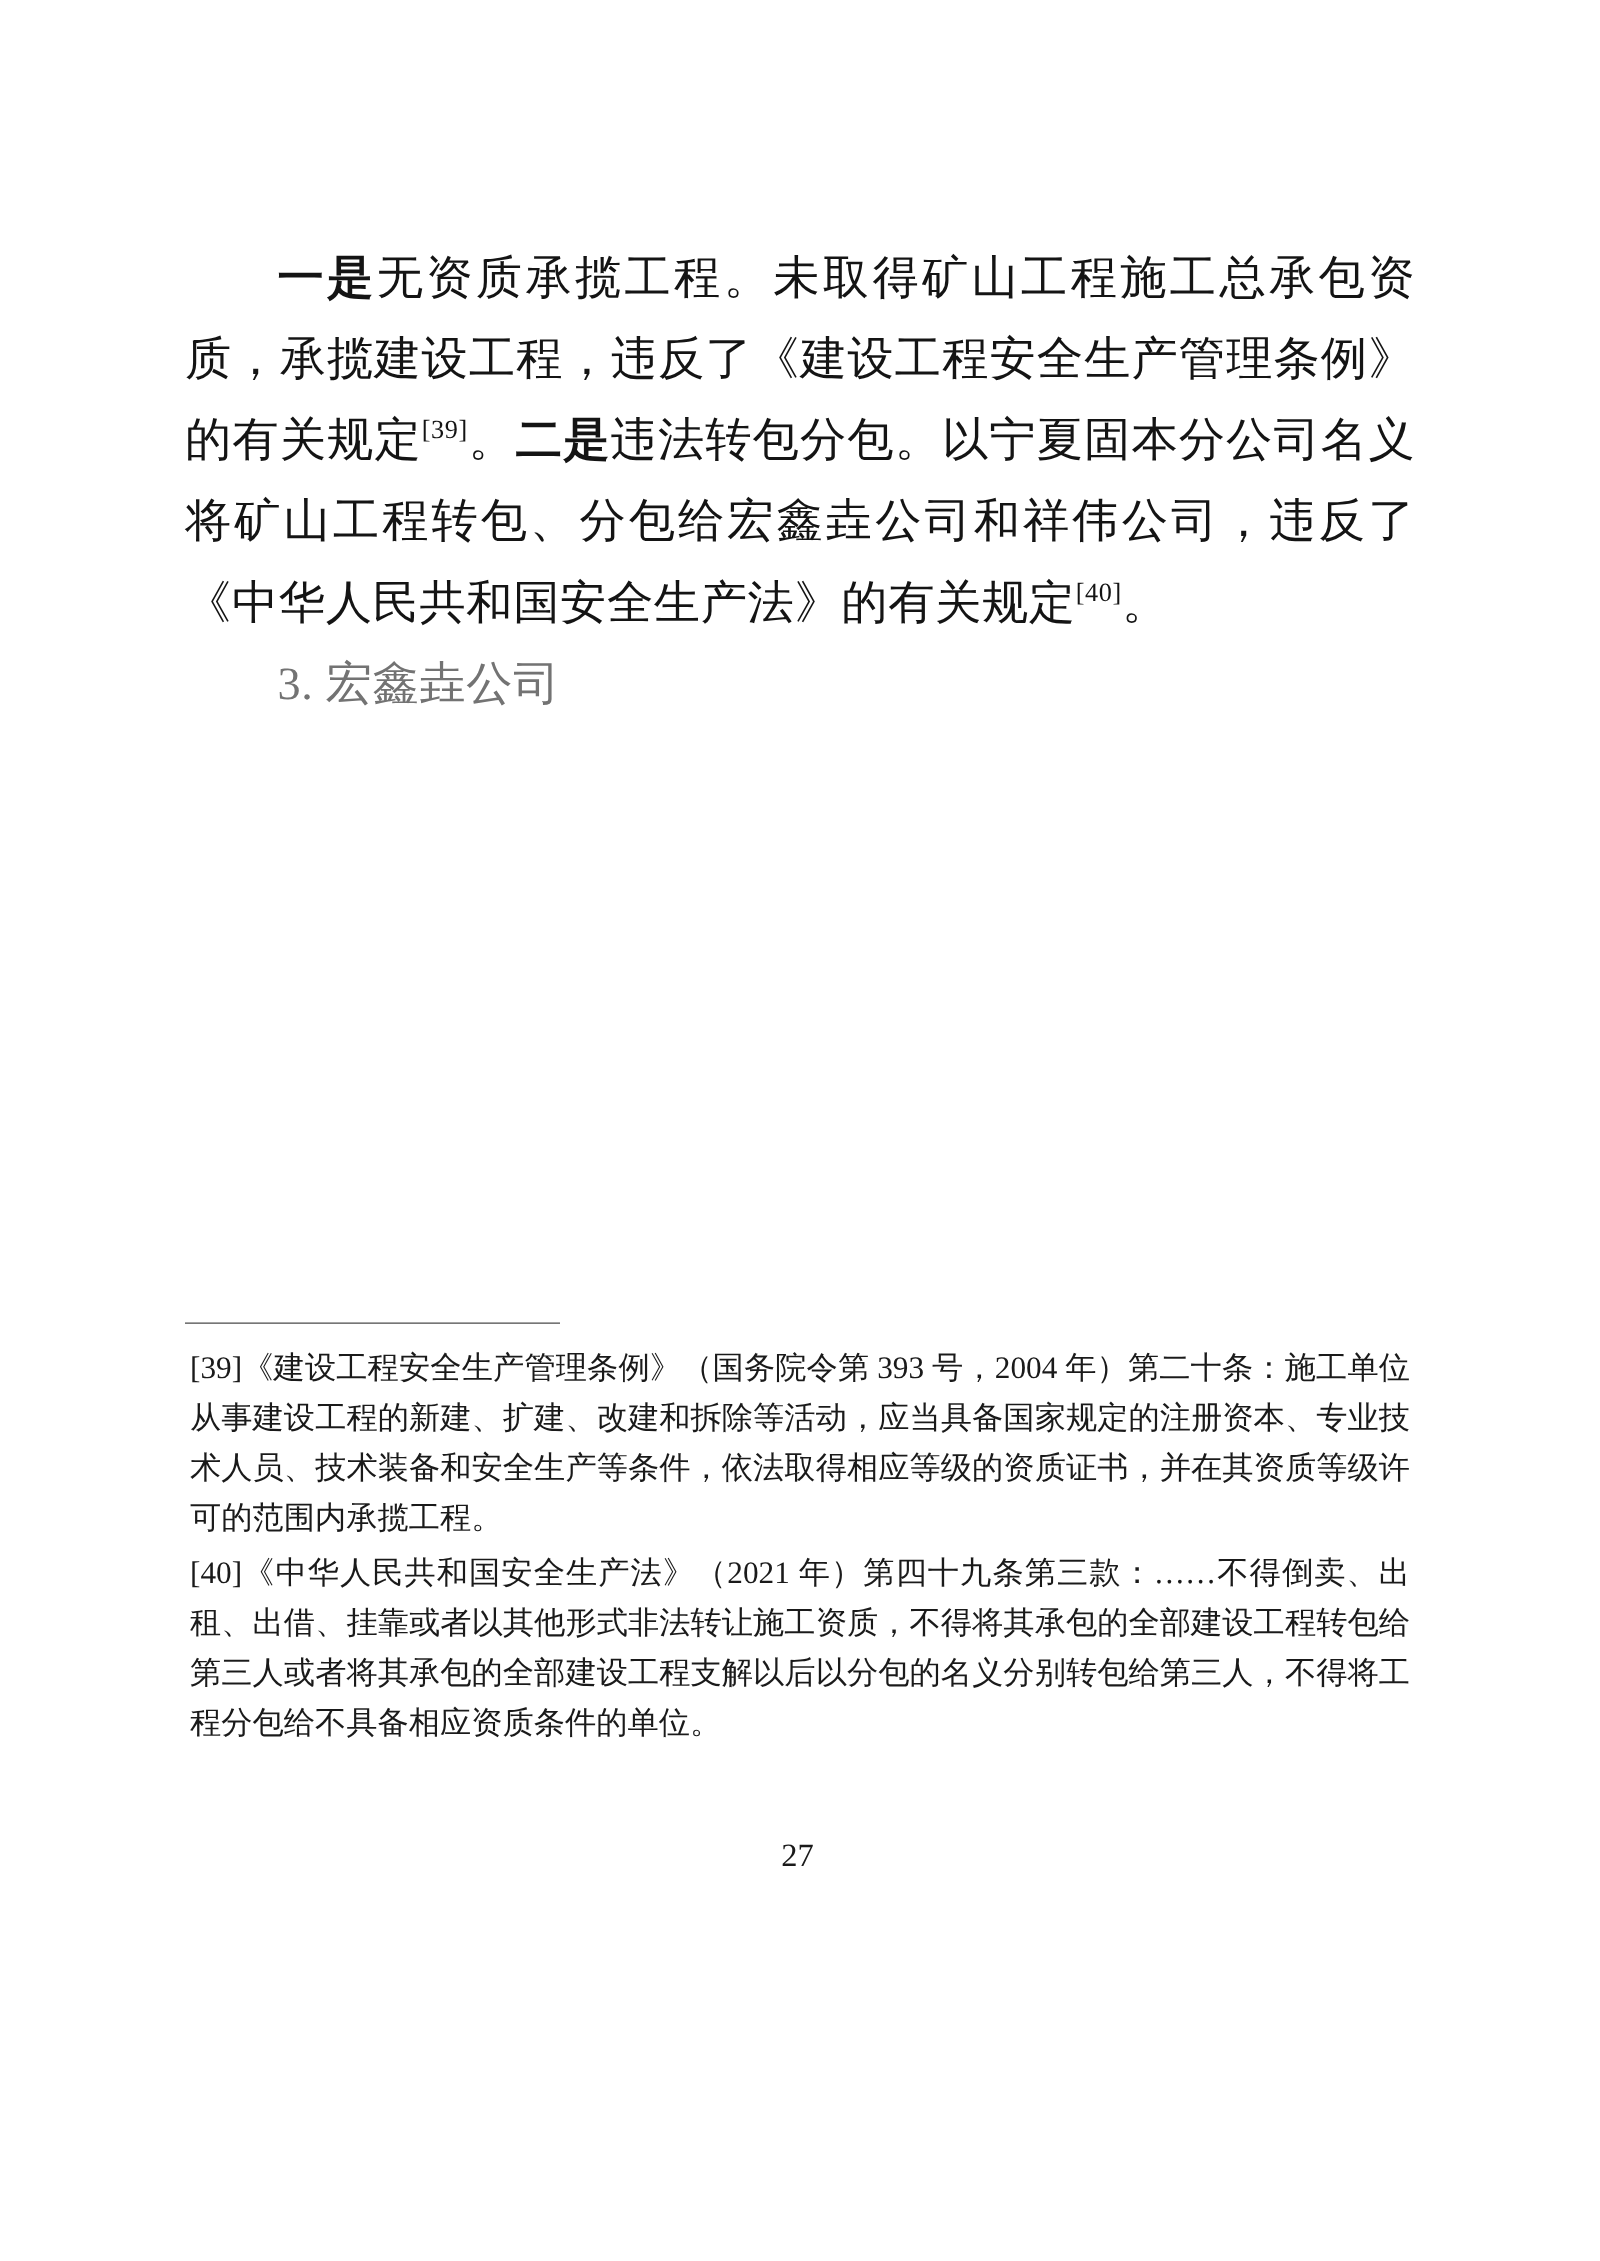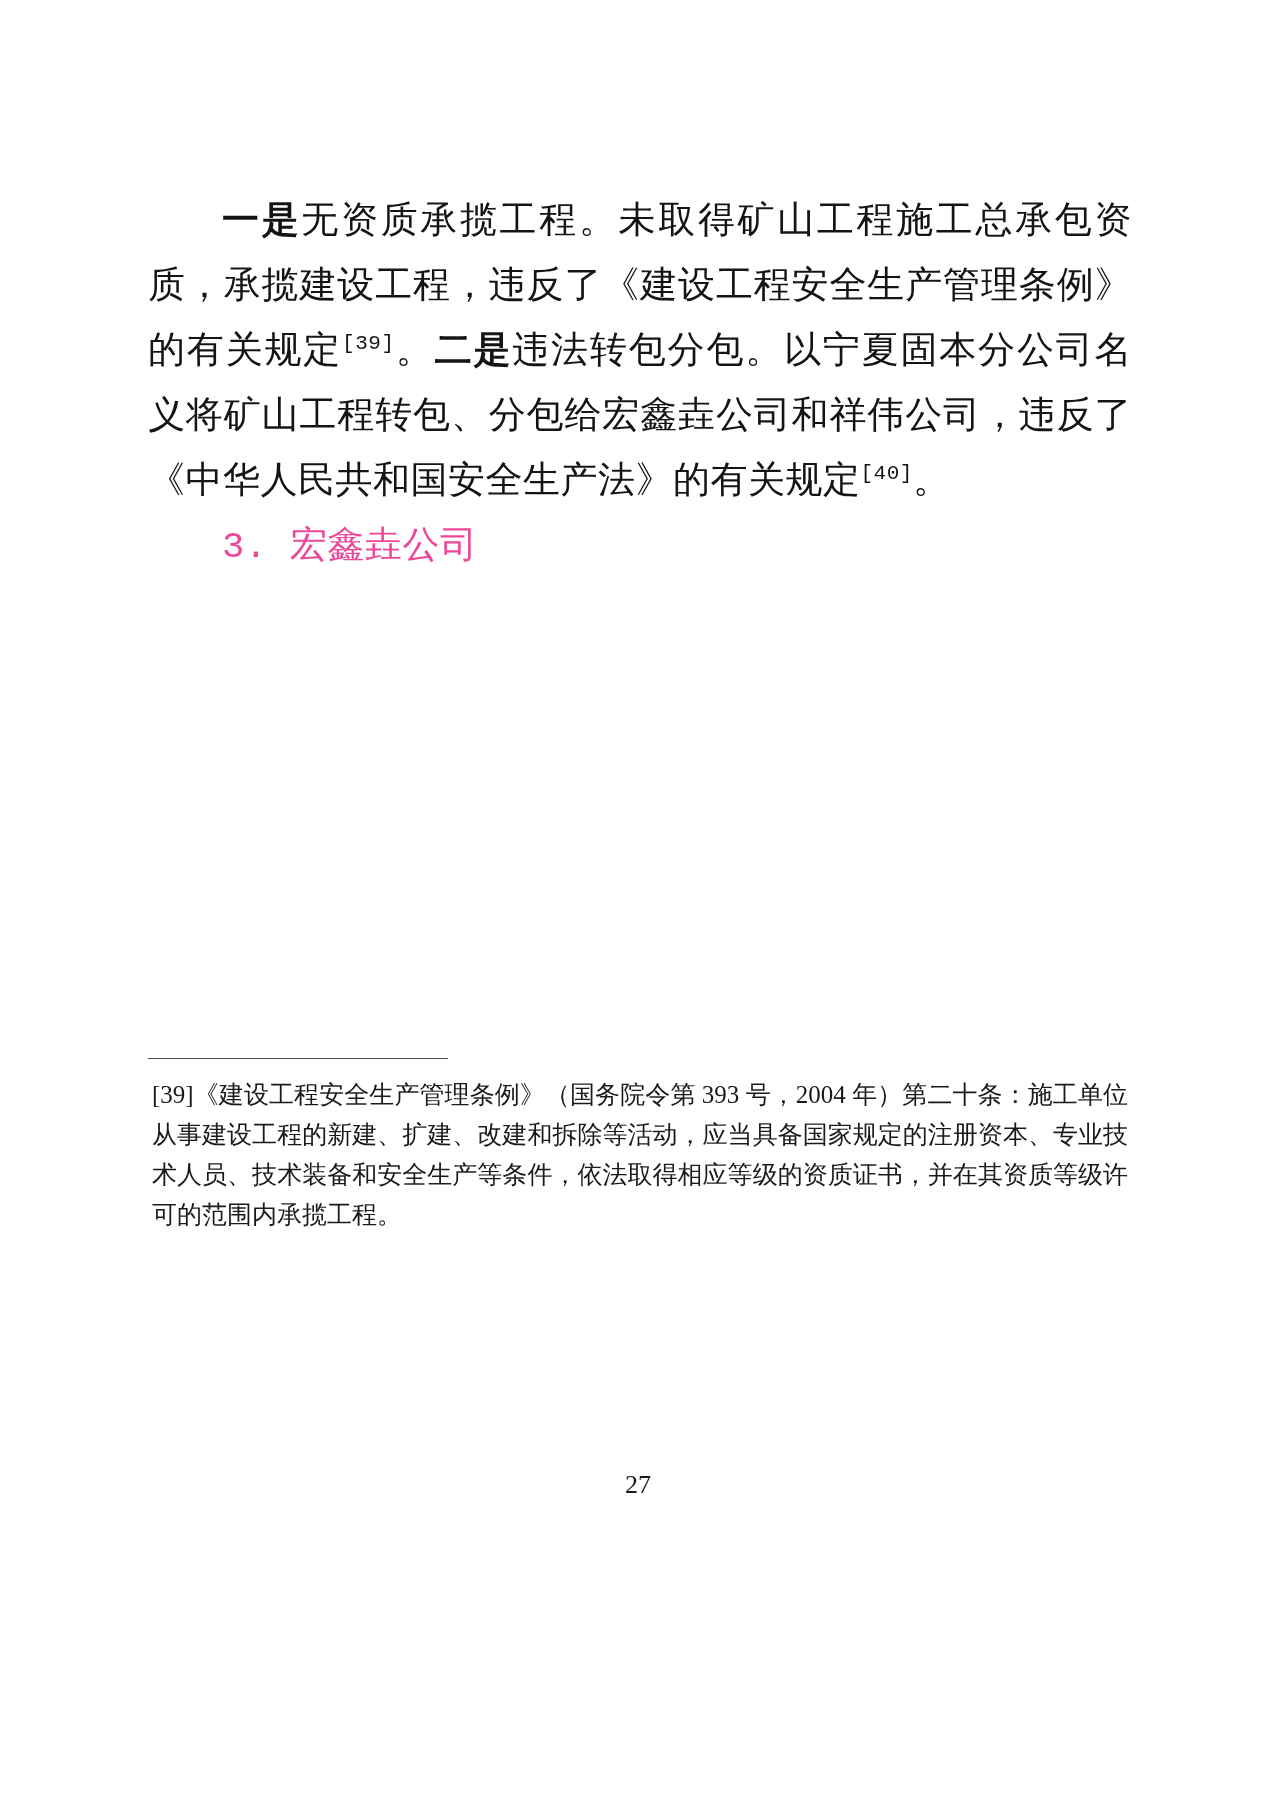--- a/index.html
+++ b/index.html
@@ -27,39 +27,38 @@
   .body-text {
     font-size: 37px;
     line-height: 65px;
     text-align: justify;
     text-justify: inter-ideograph;
     letter-spacing: 0.5px;
     color: #141414;
   }
   .body-text p {
     margin: 0;
-    font-family: Liberation Mono, monospace;
   }
   .indent {
     text-indent: 74px;
   }
   .b {
     font-weight: bold;
   }
   sup {
     font-size: 21px;
     vertical-align: super;
     line-height: 0;
   }
   .heading-line {
     font-size: 37px;
     line-height: 65px;
     margin: 0;
     text-indent: 74px;
-    color: #ec4899;
+    color: #737373;
   }
   .footnote-area {
     position: absolute;
     left: 148px;
     top: 1058px;
     width: 984px;
   }
   .footnote-rule {
     width: 300px;
     height: 0;
@@ -98,16 +97,17 @@
 
   </div>
 
 </div>
 
 <div class="footnote-area">
   <div class="footnote-rule"></div>
 
   <p class="footnote"><span>[39]</span><span>《建设工程安全生产管理条例》（国务院令第 393 号，2004 年）第二十条：施工单位从事建设工程的新建、扩建、改建和拆除等活动，应当具备国家规定的注册资本、专业技术人员、技术装备和安全生产等条件，依法取得相应等级的资质证书，并在其资质等级许可的范围内承揽工程。</span></p>
 
+  <p class="footnote"><span>[40]</span><span>《中华人民共和国安全生产法》（2021 年）第四十九条第三款：……不得倒卖、出租、出借、挂靠或者以其他形式非法转让施工资质，不得将其承包的全部建设工程转包给第三人或者将其承包的全部建设工程支解以后以分包的名义分别转包给第三人，不得将工程分包给不具备相应资质条件的单位。</span></p>
 
 </div>
 
 <div class="page-number">27</div>
 
 </body></html>

